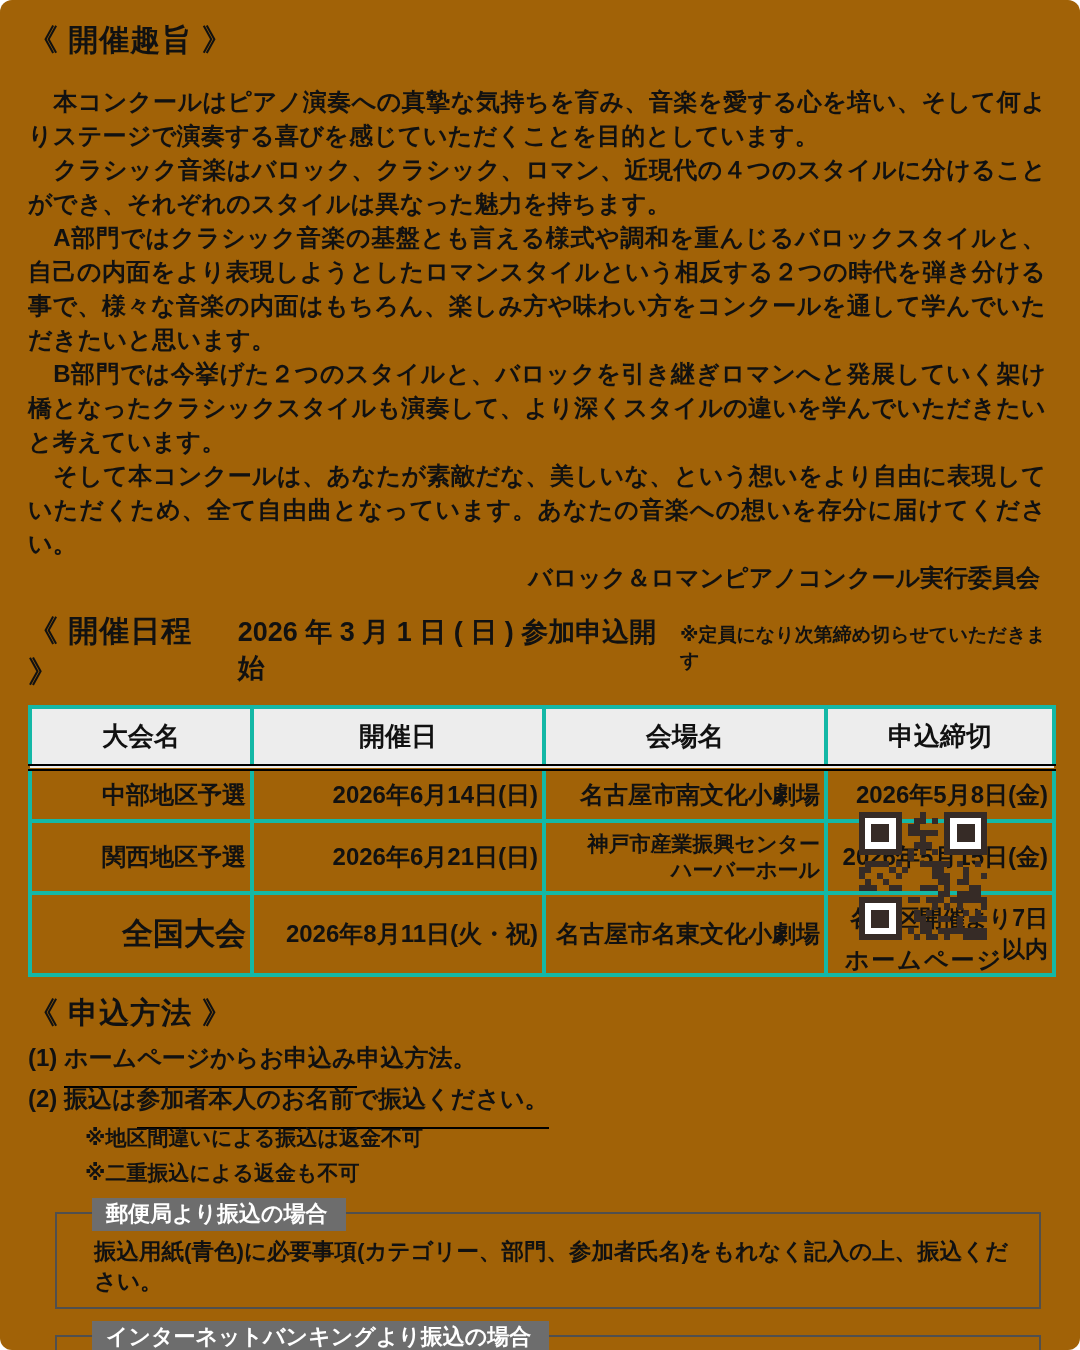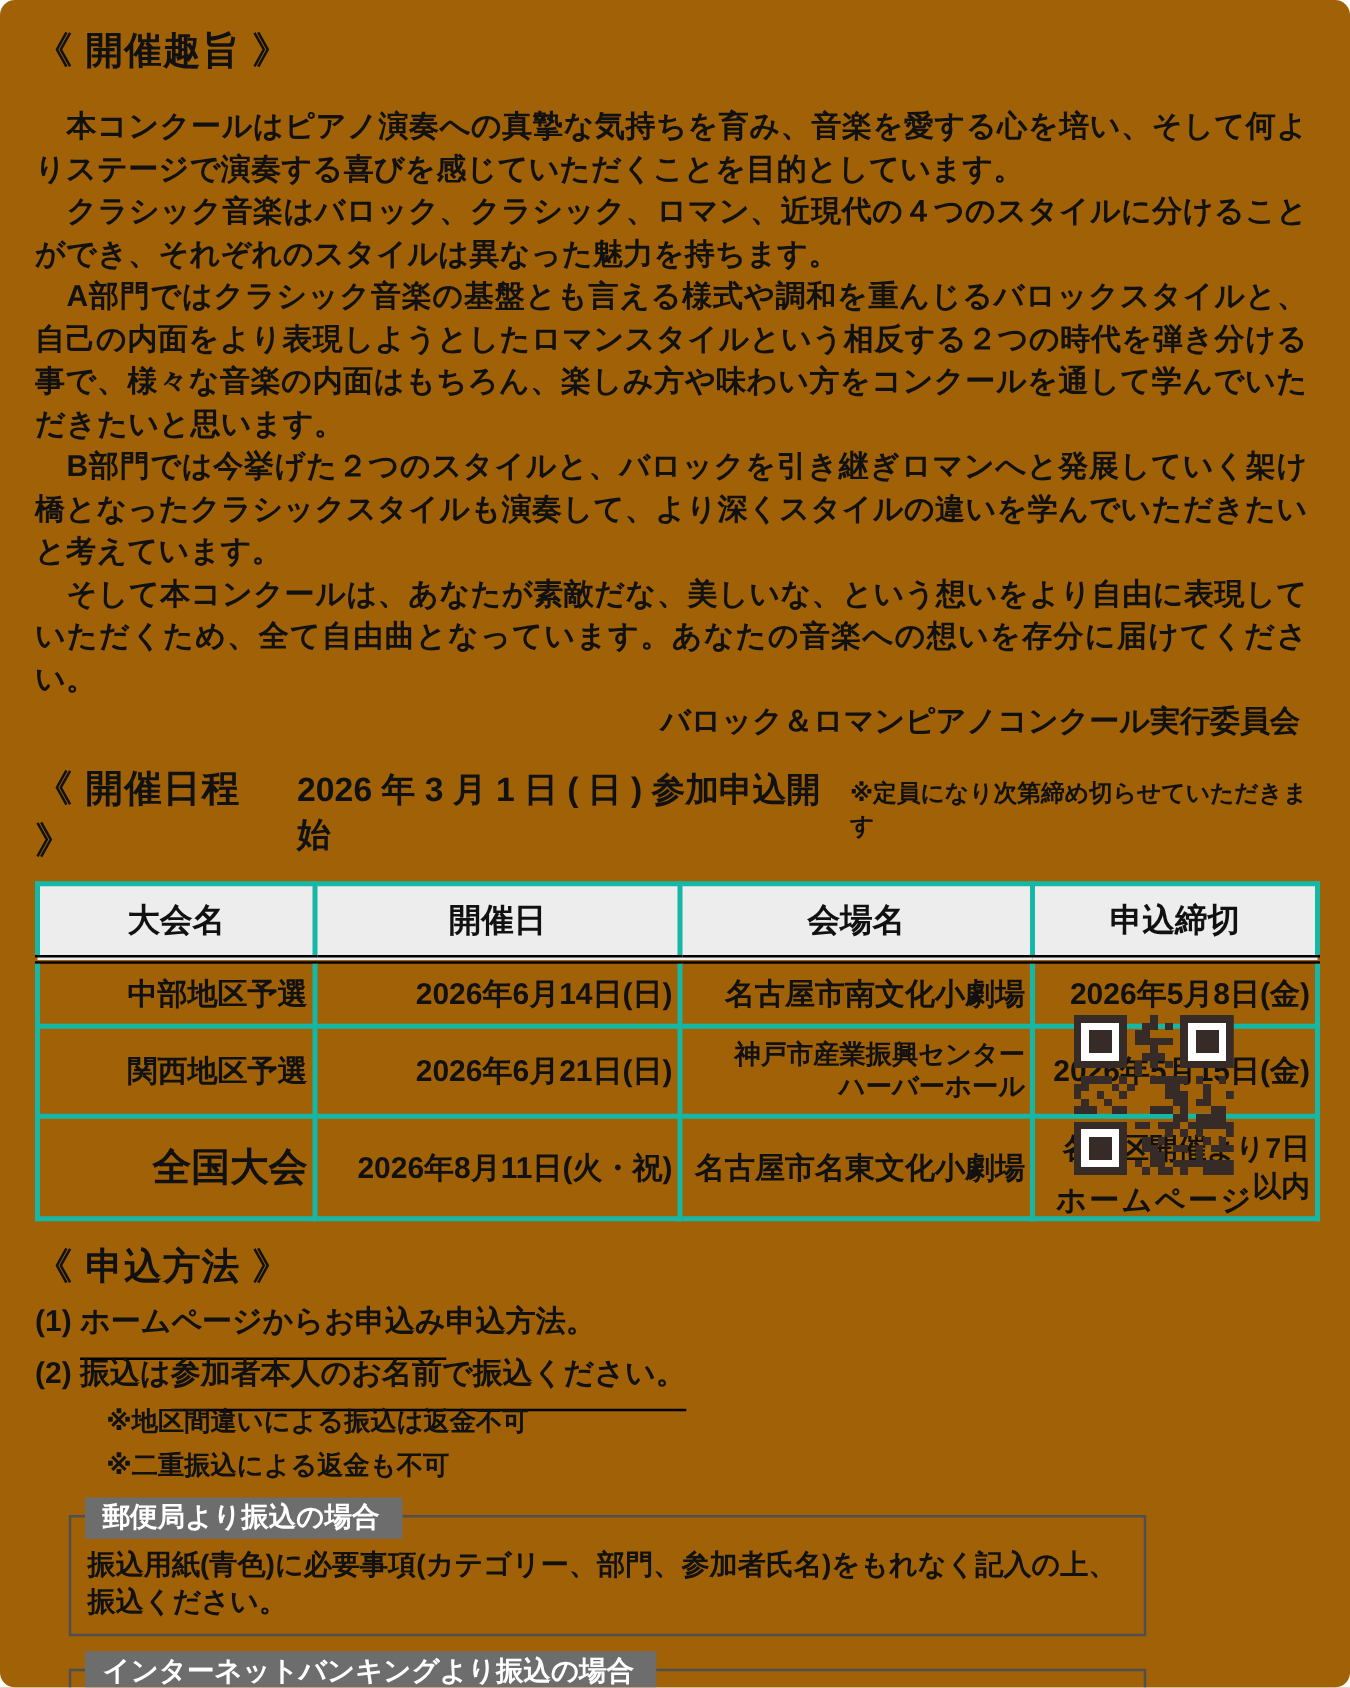--- a/index.html
+++ b/index.html
@@ -28,21 +28,21 @@
   td.venue{white-space:pre-line;}
   tr.kansai-row td.venue{font-size:21px;line-height:26px;}
   tr.final td.deadline{font-size:23px;}
   .apply-heading{margin-top:16px;}
   .item{display:flex;margin-top:7px;width:1022px;}
   .inum{flex:0 0 36px;font-size:24px;line-height:34px;}
   .itext{flex:1;font-size:24px;line-height:34px;text-align:justify;}
   .itext.plain{text-align:left;}
   .u{border-bottom:2px solid #000;padding-bottom:15px;}
   .sub-note{margin:9px 0 0 57px;font-size:21px;line-height:26px;}
-  .info-box{position:relative;margin:26px 0 0 27px;width:862px;border:2px solid var(--box-border);}
+  .info-box{position:relative;margin:26px 0 0 27px;width:986px;border:2px solid var(--box-border);padding-left:24px;}
   .box-label{display:inline-block;position:relative;top:-16px;left:11px;background:var(--label-bg);color:var(--label-text);font-size:22px;font-weight:bold;padding:3px 18px 4px 14px;line-height:26px;}
   .box-body{margin-top:-10px;padding:0 12px 10px 13px;font-size:22.5px;line-height:30px;}
   .qr-wrap{position:absolute;left:843px;top:812px;width:160px;text-align:right;}
   .qr{width:128px;height:128px;margin:0 auto;}
   .qr svg{width:128px;height:128px;shape-rendering:crispEdges;}
   .qr-caption{margin-top:4px;font-size:24px;font-weight:bold;letter-spacing:2px;}
 </style>
 </head>
 <body>
 

